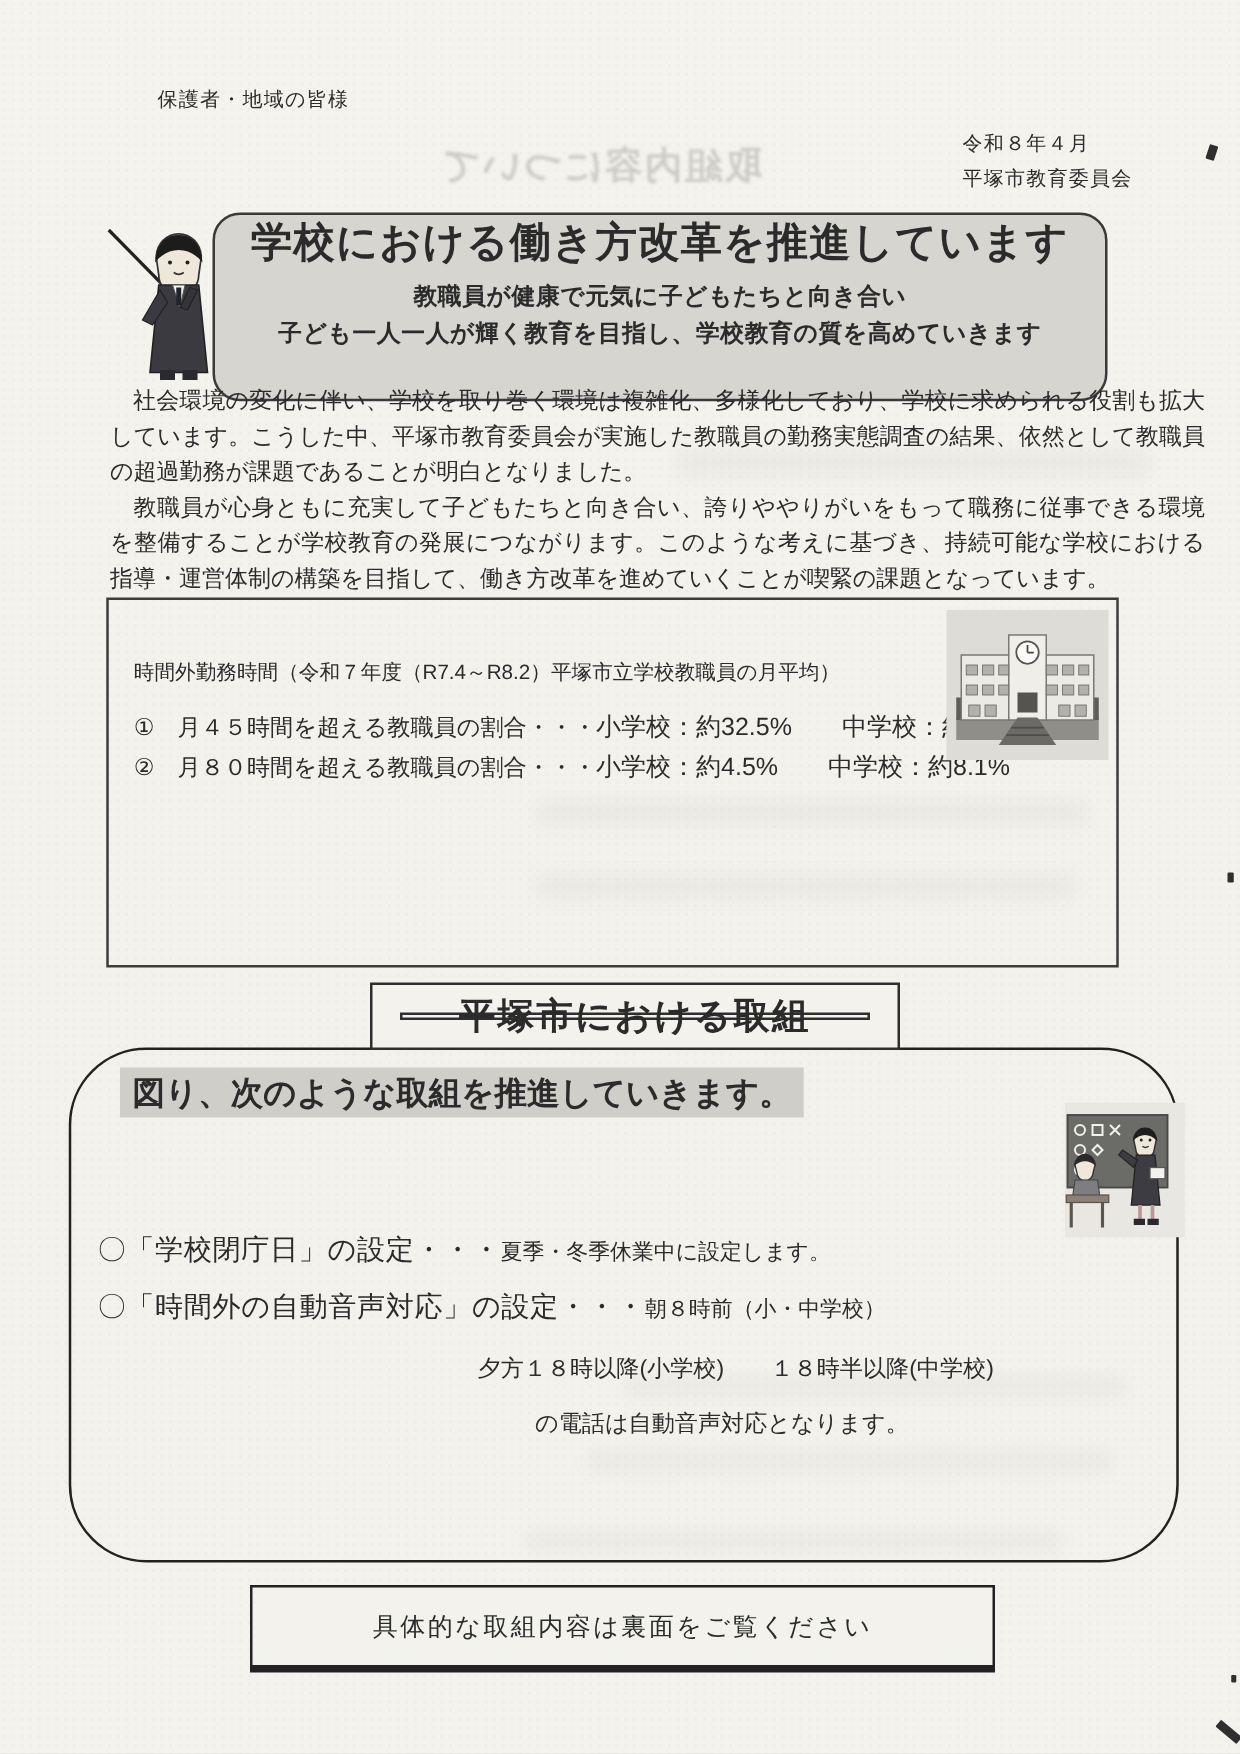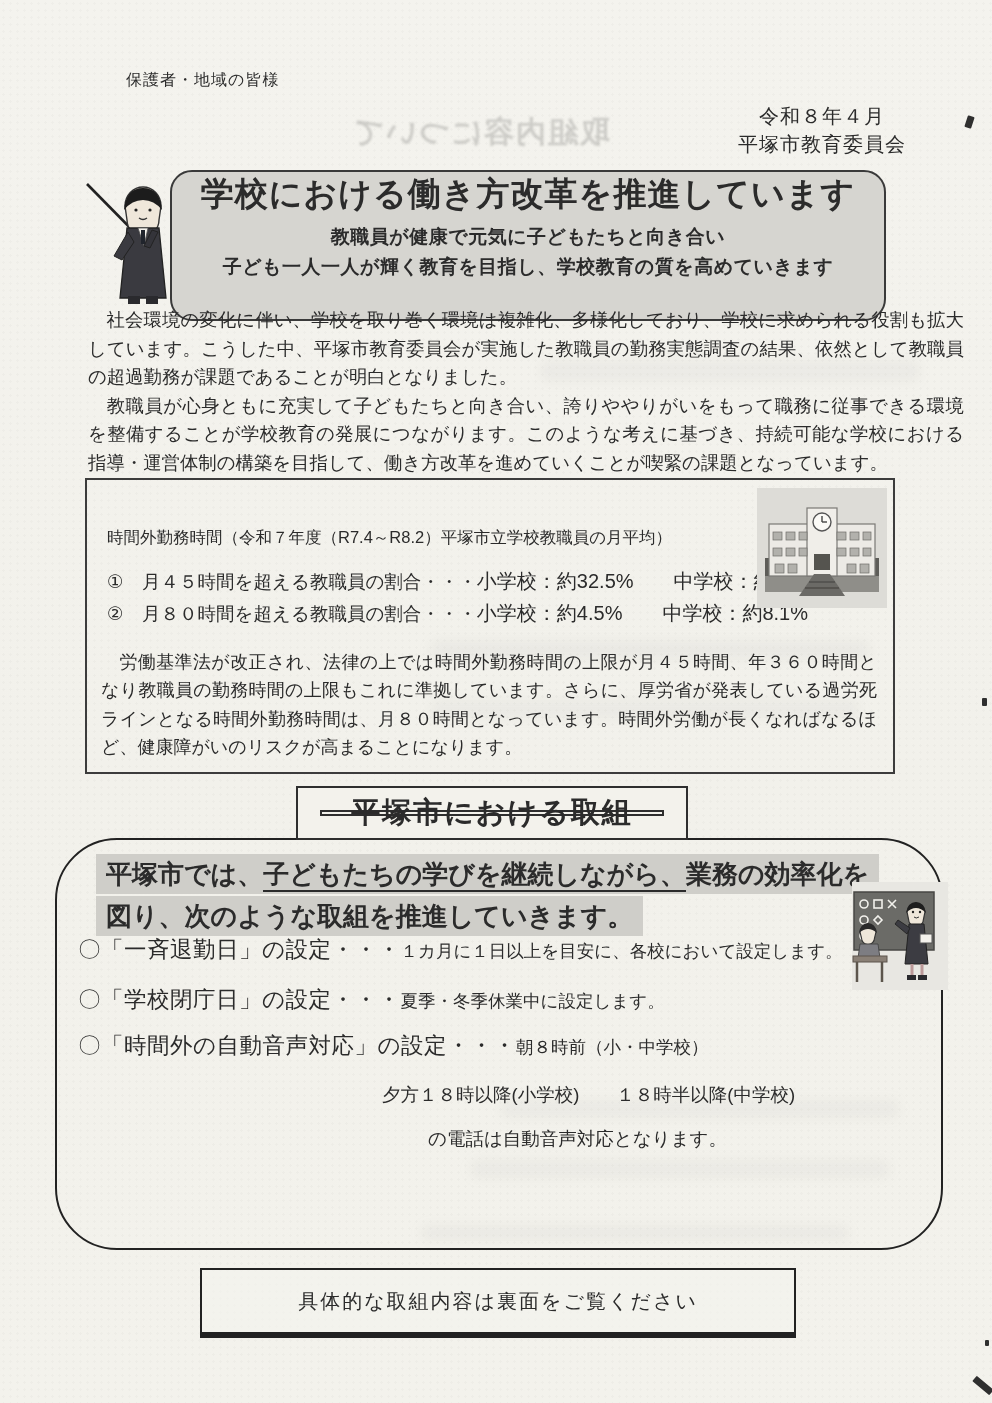--- a/index.html
+++ b/index.html
@@ -8,21 +8,21 @@
     background:
       radial-gradient(rgba(0,0,0,0.018) 1px, transparent 1.2px) 0 0/7px 7px,
       linear-gradient(180deg,#f4f3ee 0%,#f2f1eb 55%,#f3f2ec 100%);
     font-family:"Liberation Sans","DejaVu Sans",sans-serif;
     color:#2b2b2b;
   }
   .abs{position:absolute;}
   .txt{white-space:nowrap;}
   
   .audience{left:126px;top:70px;font-size:16px;letter-spacing:1px;}
-  .hdr-right{right:86px;top:102px;text-align:center;font-size:20px;line-height:28px;letter-spacing:1px;}
+  .hdr-right{right:86px;top:102px;text-align:left;font-size:16px;line-height:28px;letter-spacing:1px;}
   .bleed-title{
     left:270px;top:112px;width:420px;text-align:center;
     font-size:30px;font-weight:bold;color:rgba(125,125,122,0.32);
     transform:scaleX(-1);filter:blur(1.2px);letter-spacing:2px;pointer-events:none;
   }
   .bleed-smudge{position:absolute;background:rgba(140,140,135,0.07);filter:blur(6px);border-radius:8px;pointer-events:none;}
   
   .banner{
     left:170px;top:170px;width:716px;height:151px;
     background:#d6d5d0;border:2.5px solid #3a3a3a;border-radius:22px;
@@ -42,21 +42,21 @@
     position:absolute;left:24px;top:14px;font-size:20.5px;font-weight:bold;
     background:#c9c8c3;padding:3px 9px;letter-spacing:0.5px;white-space:nowrap;
   }
   .obox-sub{position:absolute;left:20px;top:47px;font-size:16.5px;white-space:nowrap;}
   .obox-stat{position:absolute;left:20px;font-size:18.5px;white-space:nowrap;}
   .obox-stat .vals{font-size:20px;}
   .obox-para{position:absolute;left:14px;top:168px;width:776px;font-size:18px;line-height:28.4px;text-align:justify;}
   .school-illo{position:absolute;right:6px;top:8px;width:130px;height:120px;}
   
   .dbox{
-    left:296px;top:786px;width:392px;height:54px;background:#f3f2ec;
+    left:296px;top:786px;width:424px;height:54px;background:#f3f2ec;
     border:2px solid #2e2e2e;padding:22px;box-sizing:border-box;z-index:3;
   }
   .dbox-inner{
     width:100%;height:100%;border:2px solid #2e2e2e;display:flex;align-items:center;justify-content:center;
     font-size:29px;font-weight:bold;letter-spacing:2px;box-sizing:border-box;
   }
   .round-container{
     left:55px;top:838px;width:884px;height:408px;border:2.5px solid #222;border-radius:62px;z-index:1;
   }
   .intro-hl{left:96px;top:854px;z-index:2;font-size:26px;font-weight:bold;line-height:30px;}
@@ -156,33 +156,29 @@
         <rect x="18" y="76" width="9" height="9"></rect>
           <rect x="31" y="76" width="9" height="9"></rect>
         <rect x="90" y="76" width="9" height="9"></rect>
           <rect x="103" y="76" width="9" height="9"></rect>
       </g>
       <rect x="57" y="66" width="16" height="16" fill="#55544f"></rect>
       <path d="M57,86 L73,86 L88,108 L42,108 Z" fill="#6b6a66"></path>
       <line x1="52" y1="94" x2="78" y2="94" stroke="#4e4d49" stroke-width="1.4"></line>
       <line x1="48" y1="100" x2="82" y2="100" stroke="#4e4d49" stroke-width="1.4"></line>
     </svg>
-    <div class="obox-para">　労働基準法が改正され、法律の上では時間外勤務時間の上限が月４５時間、年３６０時間となり教職員の勤務時間の上限もこれに準拠しています。さらに、厚労省が発表している過労死ラインとなる時間外勤務時間は、月８０時間となっています。時間外労働が長くなればなるほど、健康障がいのリスクが高まることになります。</div>
   </div>
 
   <div class="abs round-container"></div>
 
   <div class="abs dbox">
     <div class="dbox-inner txt">平塚市における取組</div>
   </div>
 
   <div class="abs intro-hl">
-    <div>
-      <span class="hl-line"><span>平塚市では、</span><span class="ul">子どもたちの学びを継続しながら、</span><span>業務の効率化を</span></span>
-    </div>
     <div>
       <span class="hl-line">図り、次のような取組を推進していきます。</span>
     </div>
   </div>
 
   <svg class="classroom-illo" viewBox="0 0 96 108">
     <rect x="0" y="0" width="96" height="108" fill="#e8e7e2"></rect>
     <rect x="2" y="10" width="80" height="58" fill="#6b6b67" stroke="#474744" stroke-width="1.5"></rect>
     <g stroke="#f2f1ec" stroke-width="1.6" fill="none">
       <circle cx="12" cy="22" r="4"></circle>
@@ -205,23 +201,20 @@
     <rect x="55" y="93" width="9" height="5" fill="#2a2a2e"></rect>
       <rect x="66" y="93" width="9" height="5" fill="#2a2a2e"></rect>
     <path d="M8,50 a8,8 0 0 1 16,0 l-1.5,6 a6.5,6.5 0 0 1 -13,0 z" fill="#efe7da" stroke="#333" stroke-width="1.1"></path>
     <path d="M7,51 q2,-10 9,-10 q7,0 9,10 q-4.5,-4 -9,-4 q-4.5,0 -9,4 z" fill="#2a2a2a"></path>
     <path d="M8,62 L26,62 L28,76 L6,76 Z" fill="#7d7d82" stroke="#444" stroke-width="0.9"></path>
     <rect x="1" y="74" width="34" height="6" fill="#8a8076" stroke="#5c554c" stroke-width="1"></rect>
     <line x1="5" y1="80" x2="5" y2="100" stroke="#5c554c" stroke-width="2.5"></line>
     <line x1="30" y1="80" x2="30" y2="100" stroke="#5c554c" stroke-width="2.5"></line>
   </svg>
 
-  <div class="bullet" style="left:78px;top:934px;">
-    <span>〇</span><span>「一斉退勤日」の設定</span><span>・・・</span><span class="detail">１カ月に１日以上を目安に、各校において設定します。</span>
-  </div>
 
   <div class="bullet" style="left:78px;top:984px;">
     <span>〇</span><span>「学校閉庁日」の設定</span><span>・・・</span><span class="detail">夏季・冬季休業中に設定します。</span>
   </div>
 
   <div class="bullet" style="left:78px;top:1030px;">
     <span>〇</span><span>「時間外の自動音声対応」の設定</span><span>・・・</span><span class="detail">朝８時前（小・中学校）</span>
   </div>
 
   <div class="note" style="left:382px;top:1082px;">夕方１８時以降(小学校)　　１８時半以降(中学校)</div>

